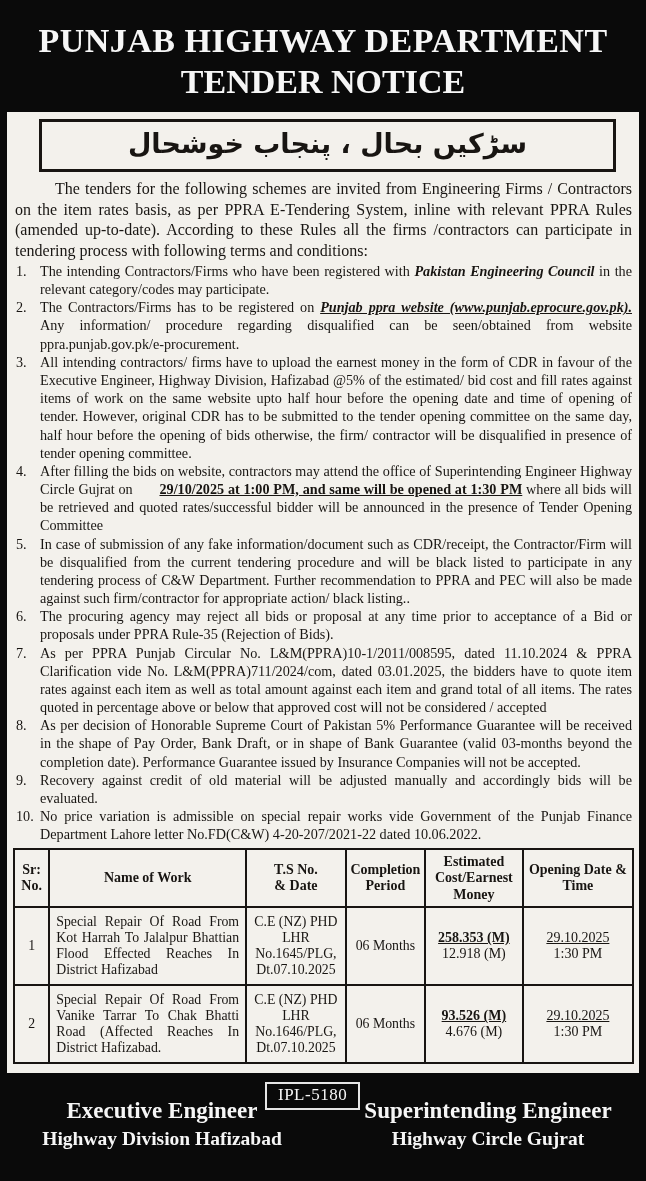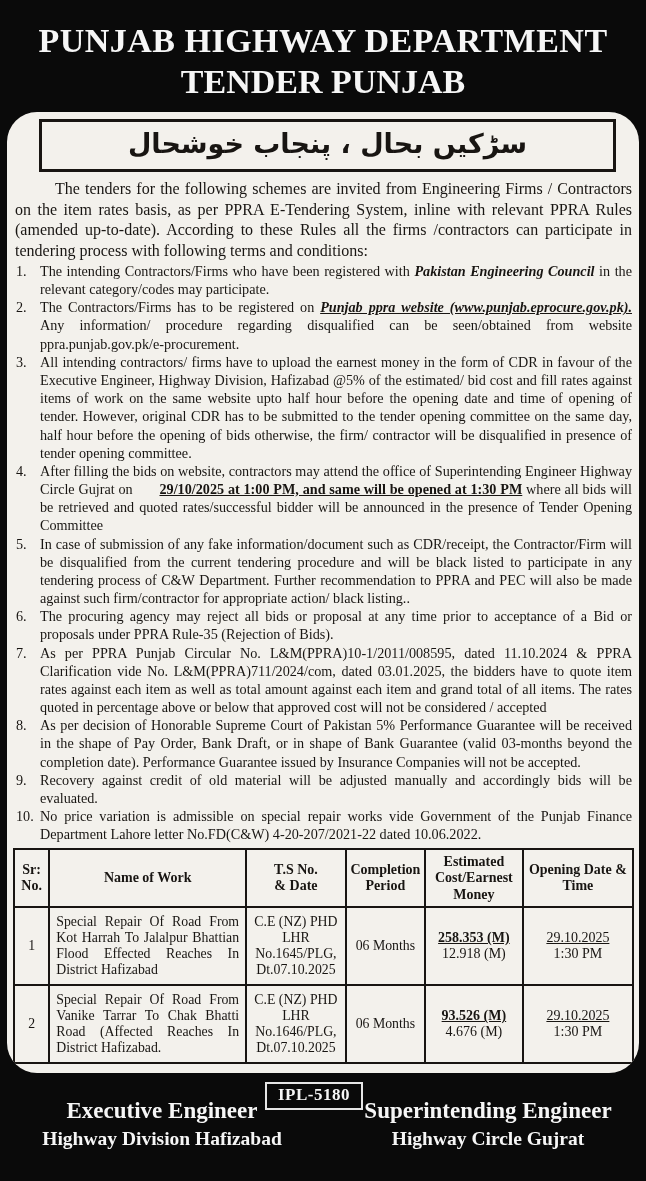--- a/index.html
+++ b/index.html
@@ -9,21 +9,21 @@
     font-family:"Liberation Serif", serif;
     overflow:hidden;
   }
   
   .masthead { height:112px; text-align:center; color:var(--head-ink,#f6f6f6); padding-top:21px; box-sizing:border-box; }
   .masthead-line1 { font-size:34px; font-weight:bold; letter-spacing:.5px; line-height:1.2; }
   .masthead-line2 { font-size:34px; font-weight:bold; line-height:1.15; }
   
   .sheet {
     margin:0 7px; background:var(--paper,#f3f1ec); color:var(--ink,#181512);
-    height:961px; box-sizing:border-box; padding:4px 5px 0 6px; overflow:hidden;border-radius:30px;
+    height:961px; box-sizing:border-box; padding:4px 5px 0 6px; overflow:hidden;
   }
   .slogan-box {
     border:3px solid var(--ink,#181512); margin:3px 18px 7px 26px;
     text-align:center; font-family:"DejaVu Sans", sans-serif;
     font-size:27px; font-weight:bold; padding:4px 0 8px; line-height:1.3;
     direction:rtl;
   }
   .intro { margin:2px 2px 1px; text-align:justify; text-indent:40px; font-size:16px; line-height:1.28; }
   .terms { margin:1px 0 5px; padding:0; list-style:none; font-size:14.2px; line-height:1.28; }
   .term { display:flex; }
@@ -38,36 +38,36 @@
   .works { width:100%; border-collapse:collapse; font-size:13.8px; table-layout:fixed; }
   .works th, .works td { border:2.5px solid var(--ink,#181512); padding:2px 3px; text-align:center; vertical-align:middle; }
   .works th { font-weight:bold; font-size:14px; line-height:1.15; height:52px; }
   .works td { line-height:1.16; height:72px; }
   td.work-cell { text-align:justify; padding:2px 6px; }
   td.cost-cell, td.opening-cell { font-size:14px; }
   
   .foot { position:absolute; left:0; right:0; bottom:0; height:108px; color:var(--head-ink,#f6f6f6); }
   .ipl-box {
     position:absolute; top:9px; left:265px; border:2px solid #e6e6e6;
-    padding:1px 11px 3px; font-size:17px; font-weight:bold; letter-spacing:.5px;
+    padding:1px 11px 3px; font-size:17px; font-weight:normal; letter-spacing:.5px;
   }
   .sig { position:absolute; top:24px; width:300px; text-align:center; }
   .sig-left  { left:12px; }
   .sig-right { right:8px; }
   .sig-title { font-size:23px; font-weight:bold; line-height:1.25; }
   .sig-sub   { font-size:19.5px; font-weight:bold; line-height:1.35; }
 </style>
 </head>
 <body>
 
 <div class="page">
 
   <header class="masthead">
     <div class="masthead-line1">PUNJAB HIGHWAY DEPARTMENT</div>
-    <div class="masthead-line2">TENDER PUNJAB</div>
+    <div class="masthead-line2">TENDER NOTICE</div>
   </header>
 
   <div class="sheet">
 
     <div class="slogan-box">
       <span>سڑکیں بحال ، پنجاب خوشحال</span>
     </div>
 
     <p class="intro">The tenders for the following schemes are invited from Engineering Firms / Contractors on the item rates basis, as per PPRA E-Tendering System, inline with relevant PPRA Rules (amended up-to-date). According to these Rules all the firms /contractors can participate in tendering process with following terms and conditions:</p>
 

